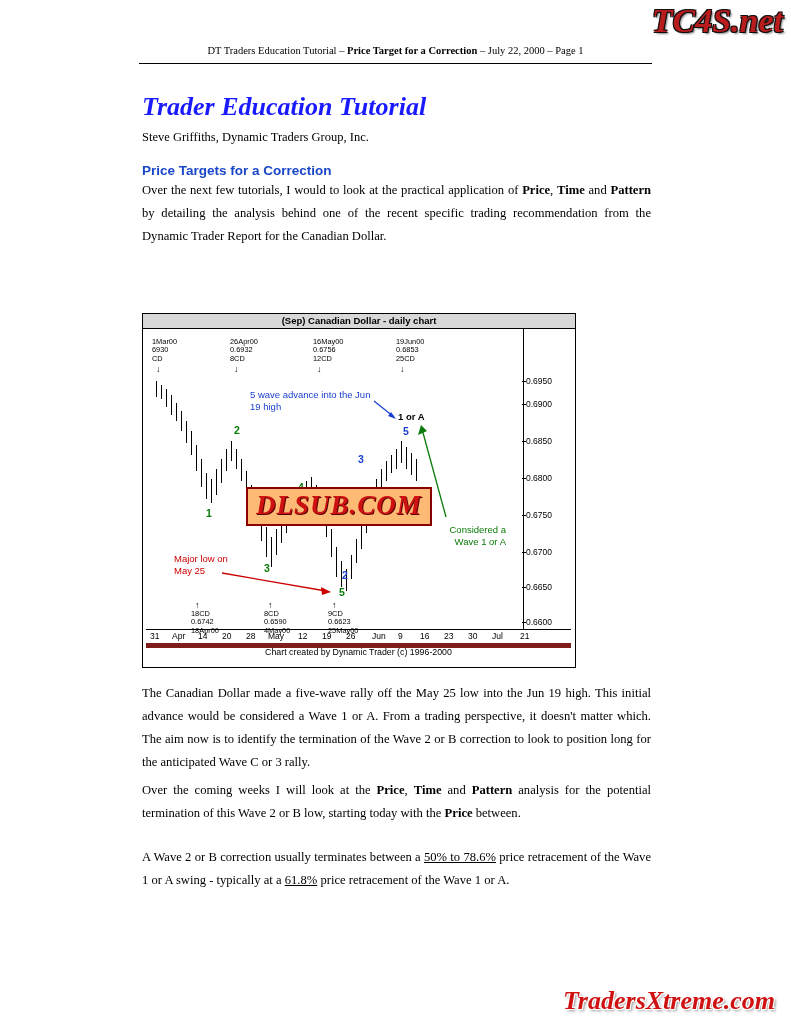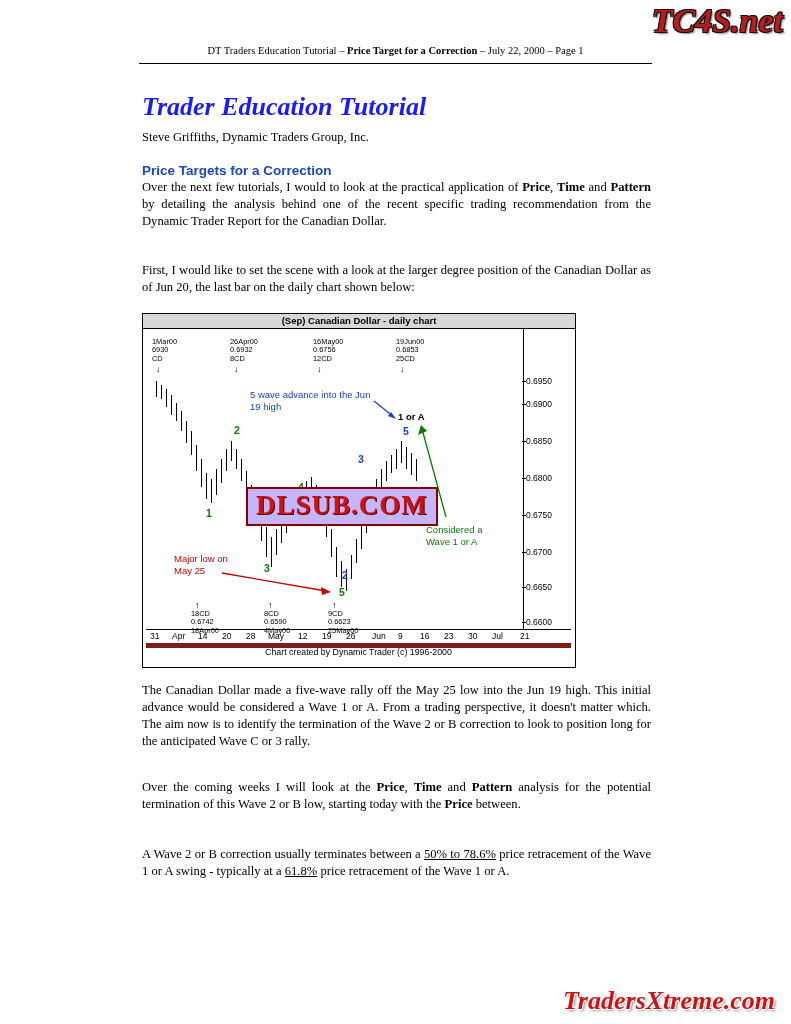--- a/index.html
+++ b/index.html
@@ -53,21 +53,21 @@
   .subtitle {
     position:absolute; top:163px; left:142px;
     font-size:13.5px; font-weight:bold; color:#1a46c8;
   }
 
   
   .para {
     position:absolute;
     width:509px; left:142px;
     font-family:"Liberation Serif", serif;
-    font-size:12.6px; line-height:17px;
+    font-size:12.6px; line-height:23px;
     color:#000;
     text-align:justify;
   }
   .para b { font-weight:bold; }
   .para u { text-decoration:underline; }
 
   #p1 { top:179px; }
   #p2 { top:262px; }
   #p3 { top:682px; }
   #p4 { top:779px; }
@@ -134,33 +134,33 @@
     font-family:"Liberation Sans", sans-serif;
   }
   .wgreen { color:#0a7a0a; }
   .wblue  { color:#1a3fd0; }
 
   .anno {
     position:absolute; font-size:9.5px; line-height:11.5px;
     font-family:"Liberation Sans", sans-serif;
   }
   .anno-blue { color:#1a3fd0; }
-  .anno-green { color:#0a7a0a; }
+  .anno-green { color:#0a7a0a;text-align:right; }
   .anno-red { color:#cc0000; }
 
   
   .bar { position:absolute; width:1px; background:#000; }
 
   
   .wm-chart {
     position:absolute; left:246px; top:487px;
     font-family:"Liberation Serif", serif;
-    font-size:27px; font-weight:bold; 
+    font-size:27px; font-weight:bold; font-style:italic;
     color:#cf1111;
-    background:#c4b5fd;
+    background:#fdba74;
     border:2px solid #8a0000;
     padding:1px 8px 3px 8px;
     text-shadow:1px 1px 0 #5a0000;
     letter-spacing:1px;
   }
 
   
   .copyright {
     position:absolute; top:938px; left:0; width:791px;
     text-align:center;
@@ -189,21 +189,20 @@
     <span>DT Traders Education Tutorial – </span><b>Price Target for a Correction</b><span> – July 22, 2000 – Page 1</span>
   </div>
   <div class="header-rule"></div>
 
   <div class="title">Trader Education Tutorial</div>
   <div class="byline">Steve Griffiths, Dynamic Traders Group, Inc.</div>
   <div class="subtitle">Price Targets for a Correction</div>
 
   <div class="para" id="p1"><span>Over the next few tutorials, I would to look at the practical application of </span><b>Price</b><span>, </span><b>Time</b><span> and </span><b>Pattern</b><span> by detailing the analysis behind one of the recent specific trading recommendation from the Dynamic Trader Report for the Canadian Dollar.</span></div>
 
-  <div class="para" id="p2">First, I would like to set the scene with a look at the larger degree position of the Canadian Dollar as of Jun 20, the last bar on the daily chart shown below:</div>
 
   <div class="chart-box">
     <div class="chart-title">(Sep) Canadian Dollar - daily chart</div>
 
     <div class="plot">
 
       <div class="dtblk" style="left:6px; top:9px;">1Mar00
 6930
 CD</div>
       <div class="arrowdn" style="left:10px; top:36px;">↓</div>

